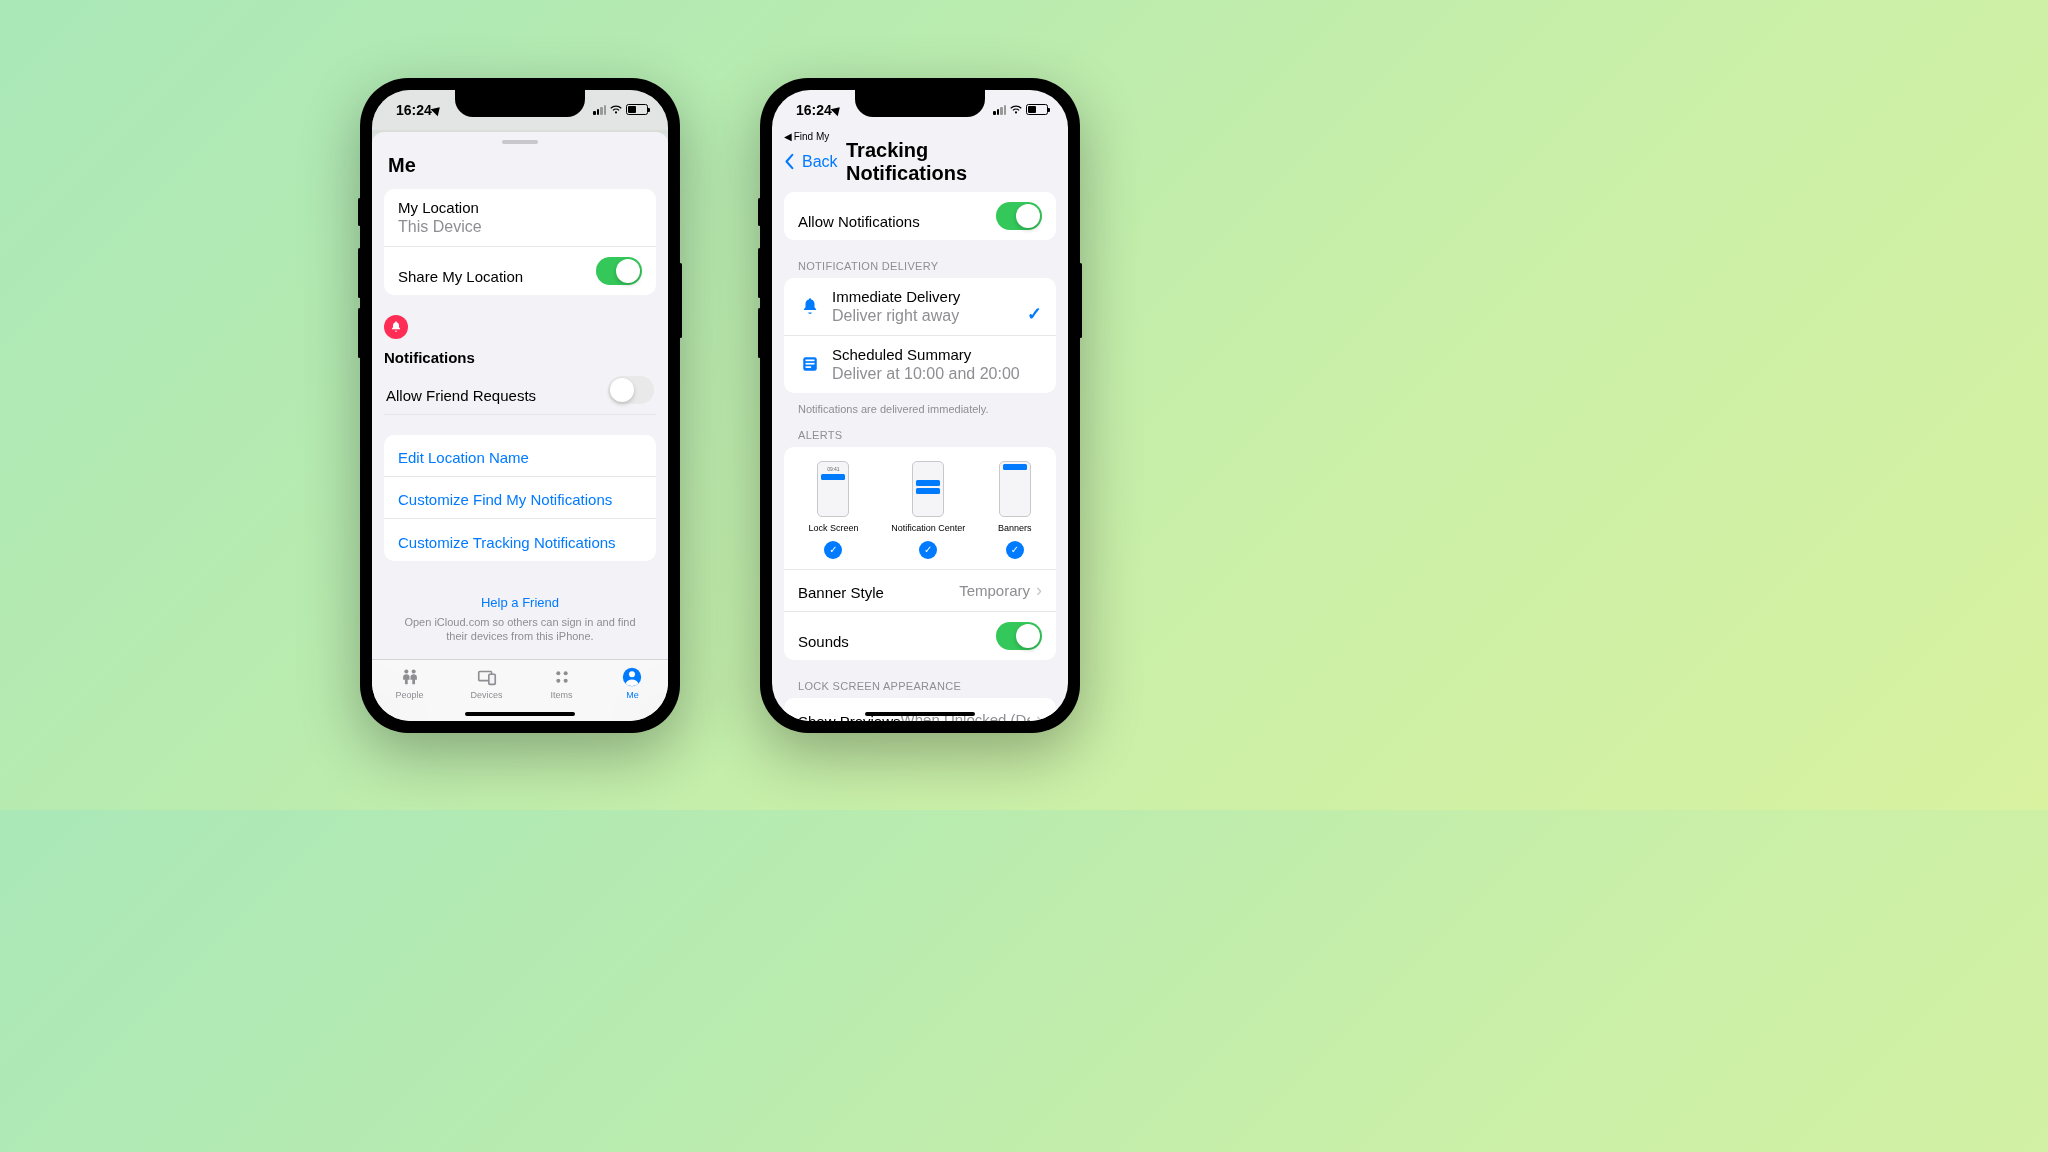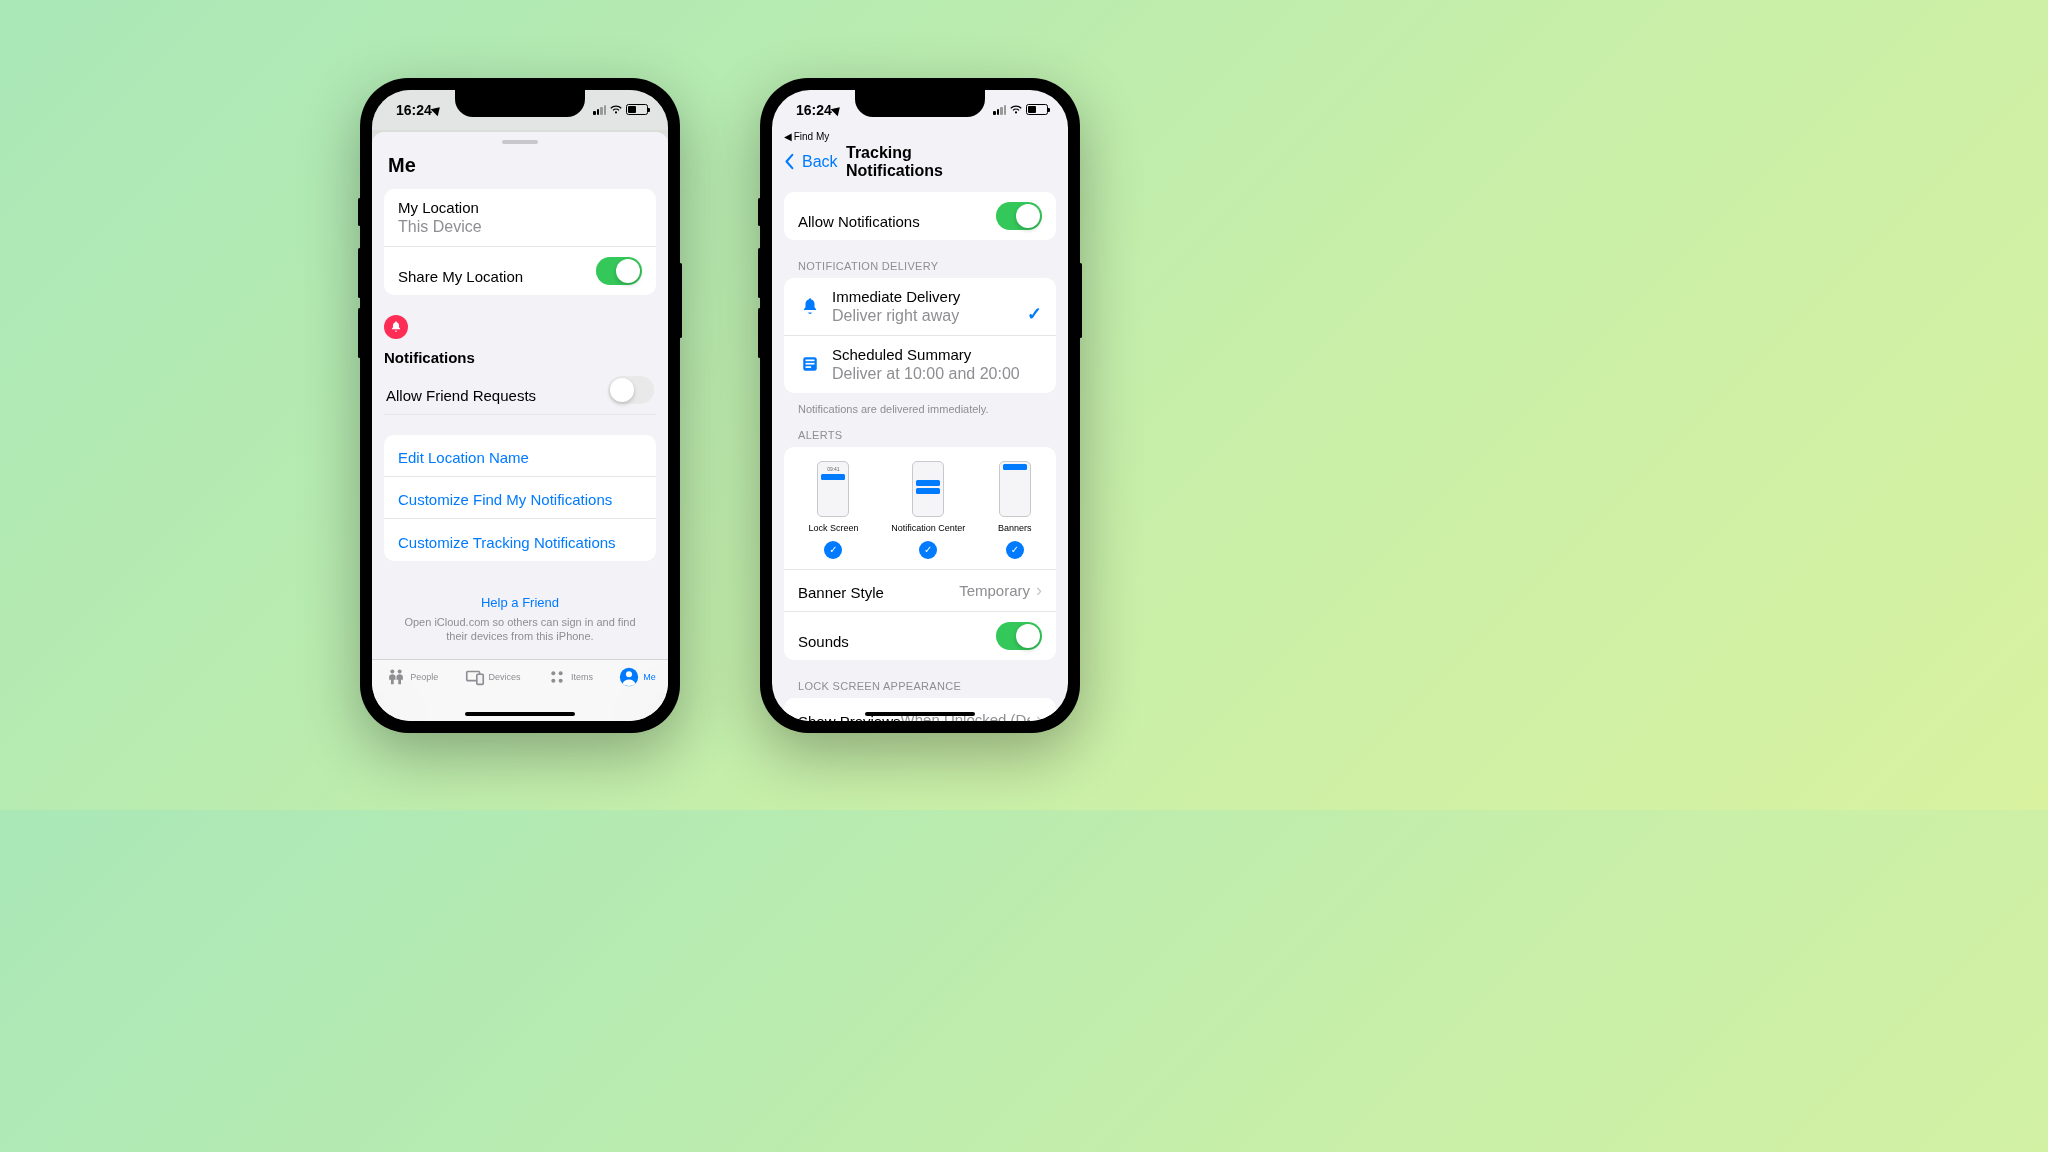--- a/index.html
+++ b/index.html
@@ -23,21 +23,21 @@
 .signal span:nth-child(3){height:8px;background:#999}
 .signal span:nth-child(4){height:10px;background:#999}
 .wifi svg{width:14px;height:11px}
 .battery{width:22px;height:11px;border:1px solid #000;border-radius:2.5px;position:relative;padding:1px}
 .battery::after{content:'';position:absolute;right:-3px;top:3px;width:2px;height:4px;background:#000;border-radius:0 1px 1px 0}
 .battery-fill{width:45%;height:100%;background:#000;border-radius:1px}
 .breadcrumb{font-size:10px;color:#000;padding:0 0 0 12px;height:14px;display:flex;align-items:center;gap:2px}
 .nav-bar{height:36px;display:flex;align-items:center;padding:0 12px;position:relative}
 .back-btn{display:flex;align-items:center;color:#007aff;font-size:16px;gap:8px}
 .back-chev{width:10px;height:17px}
-.nav-title{position:absolute;left:50%;transform:translateX(-50%);font-size:16px;font-weight:600}
+.nav-title{position:absolute;left:50%;transform:translateX(-50%);font-size:20px;font-weight:600}
 .content{overflow-y:auto;height:calc(100% - 40px)}
 .content2{overflow-y:auto;height:calc(100% - 90px)}
 .content::-webkit-scrollbar,.content2::-webkit-scrollbar{display:none}
 .screen1 .status-bar{background:rgba(210,215,210,.5)}
 .map-peek{height:12px;background:linear-gradient(#d8ddd8,#e2e6e2)}
 .sheet{background:#f2f2f7;border-radius:12px 12px 0 0;margin-top:-10px;padding-top:8px;min-height:555px;position:relative}
 .grabber{width:36px;height:4px;background:#c7c7cc;border-radius:2px;margin:0 auto 10px}
 .sheet-title{font-size:20px;font-weight:700;padding:0 16px 12px}
 .section{background:#fff;border-radius:10px;margin:0 12px 20px;overflow:hidden}
 .row{display:flex;align-items:flex-end;justify-content:space-between;padding:10px 14px;min-height:42px;border-bottom:.5px solid #e5e5ea}
@@ -54,21 +54,21 @@
 .toggle-off::after{left:2px}
 .notif-block{margin:0 12px 0}
 .notif-icon{width:24px;height:24px;background:#ff2d55;border-radius:50%;display:flex;align-items:center;justify-content:center;margin-bottom:10px}
 .notif-icon svg{width:12px;height:13px;fill:#fff}
 .notif-head{font-size:15px;font-weight:600;margin-bottom:0}
 .notif-row{padding:10px 2px 10px 2px;font-size:15px}
 .help-block{text-align:center;padding:14px 24px 0;margin-top:10px}
 .help-link{font-size:13px;color:#007aff;margin-bottom:5px}
 .help-text{font-size:11px;color:#8e8e93;line-height:1.35}
 .tab-bar{position:absolute;bottom:0;left:0;right:0;height:62px;background:rgba(248,248,248,.94);backdrop-filter:blur(20px);border-top:.5px solid rgba(0,0,0,.15);display:flex;justify-content:space-around;align-items:flex-start;padding-top:6px}
-.tab{display:flex;flex-direction:row;align-items:center;gap:2px;color:#8e8e93;font-size:9px}
+.tab{display:flex;flex-direction:column;align-items:center;gap:2px;color:#8e8e93;font-size:9px}
 .tab.active{color:#007aff}
 .tab svg{width:24px;height:22px}
 .home-ind{position:absolute;bottom:5px;left:50%;transform:translateX(-50%);width:110px;height:4px;background:#000;border-radius:2px;z-index:50}
 .group-header{font-size:11px;color:#8e8e93;text-transform:uppercase;padding:0 26px 6px;letter-spacing:.3px}
 .group-footer{font-size:11px;color:#8e8e93;padding:6px 26px 14px}
 .row-icon{width:24px;display:flex;align-items:center;justify-content:center;margin-right:10px}
 .row-icon svg{width:18px;height:18px}
 .row-flex{display:flex;align-items:center;flex:1}
 .check{color:#007aff;font-size:18px;font-weight:600}
 .row-value{color:#8e8e93;font-size:15px;margin-right:6px}

